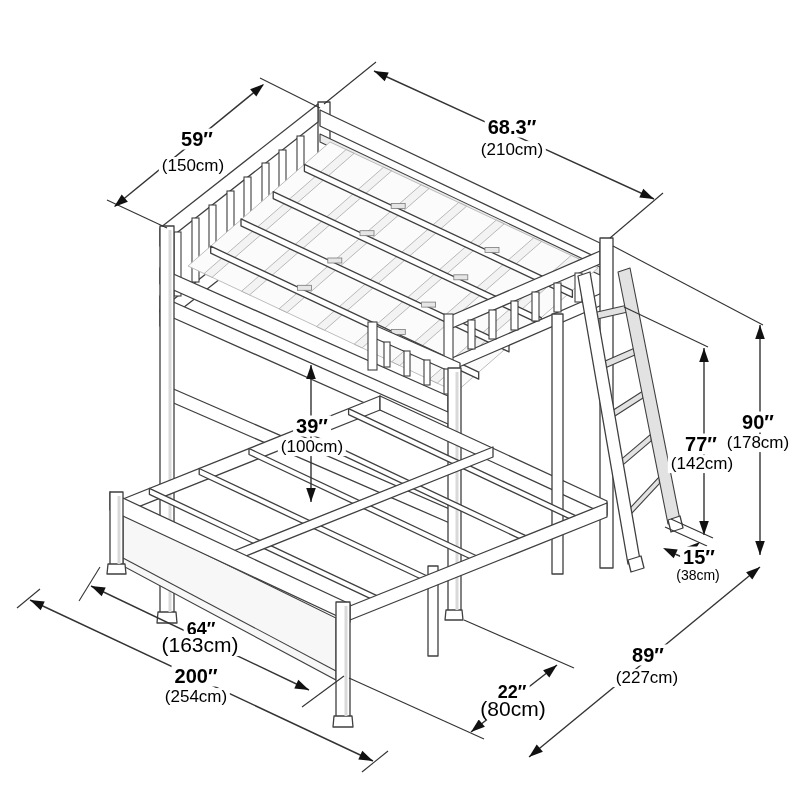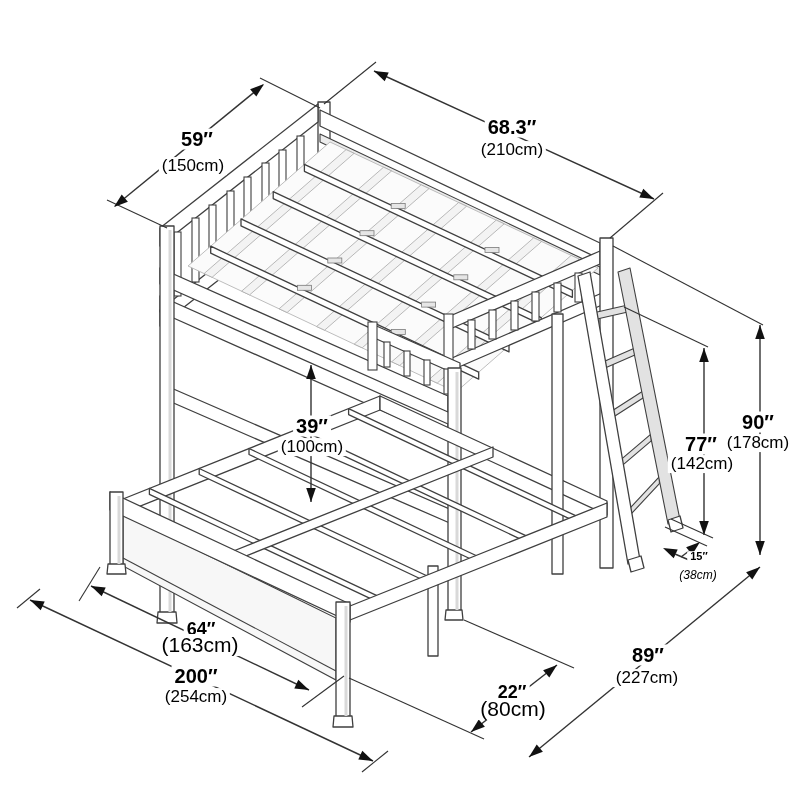--- a/index.html
+++ b/index.html
@@ -5,21 +5,21 @@
   html,body{margin:0;padding:0;background:#ffffff;}
   body{width:800px;height:800px;position:relative;overflow:hidden;
        font-family:"Liberation Sans",sans-serif;}
   #stage{position:absolute;left:0;top:16px;width:800px;height:800px;}
   svg{position:absolute;left:0;top:0;}
   .lbl{position:absolute;transform:translate(-50%,-50%);background:#fff;
        padding:0 3px;line-height:1.05;color:#000;white-space:nowrap;text-align:center;}
   .in{font-weight:700;}
   .s1i{font-size:20px;}  .s1c{font-size:17px;}
   .s2i{font-size:18px;}  .s2c{font-size:21px;}
-  .s3i{font-size:11px;}  .s3c{font-size:12px;font-style:italic;}
+  .s3i{font-size:20px;}  .s3c{font-size:14px;}
   .wood{fill:#ffffff;stroke:#3f3f3f;stroke-width:1.3;stroke-linejoin:round;}
   .wood2{fill:#ececec;stroke:#3f3f3f;stroke-width:1.1;stroke-linejoin:round;}
   .shade{fill:#e2e2e2;stroke:#3f3f3f;stroke-width:1.1;stroke-linejoin:round;}
   .slat{fill:#f3f3f3;stroke:#a8a8a8;stroke-width:0.8;}
   .tab{fill:#e6e6e6;stroke:#7a7a7a;stroke-width:0.8;}
   .spin{fill:#ffffff;stroke:#3f3f3f;stroke-width:1.1;}
   .dim{stroke:#333333;stroke-width:1.4;fill:none;}
   .ext{stroke:#333333;stroke-width:1.1;fill:none;}
   .arr{fill:#111111;stroke:none;}
 </style>

